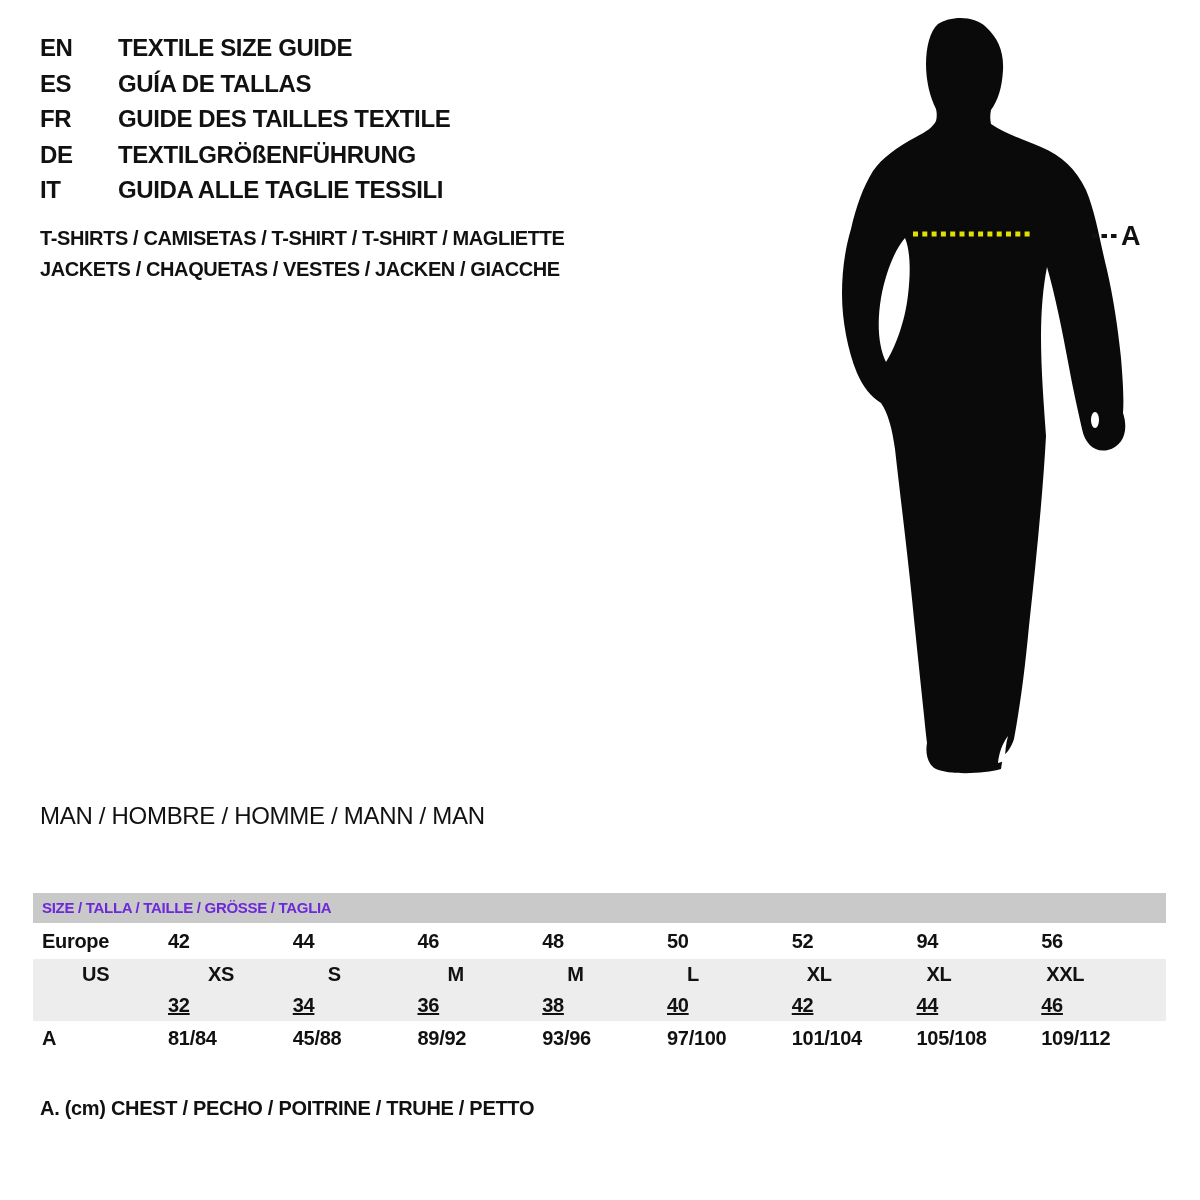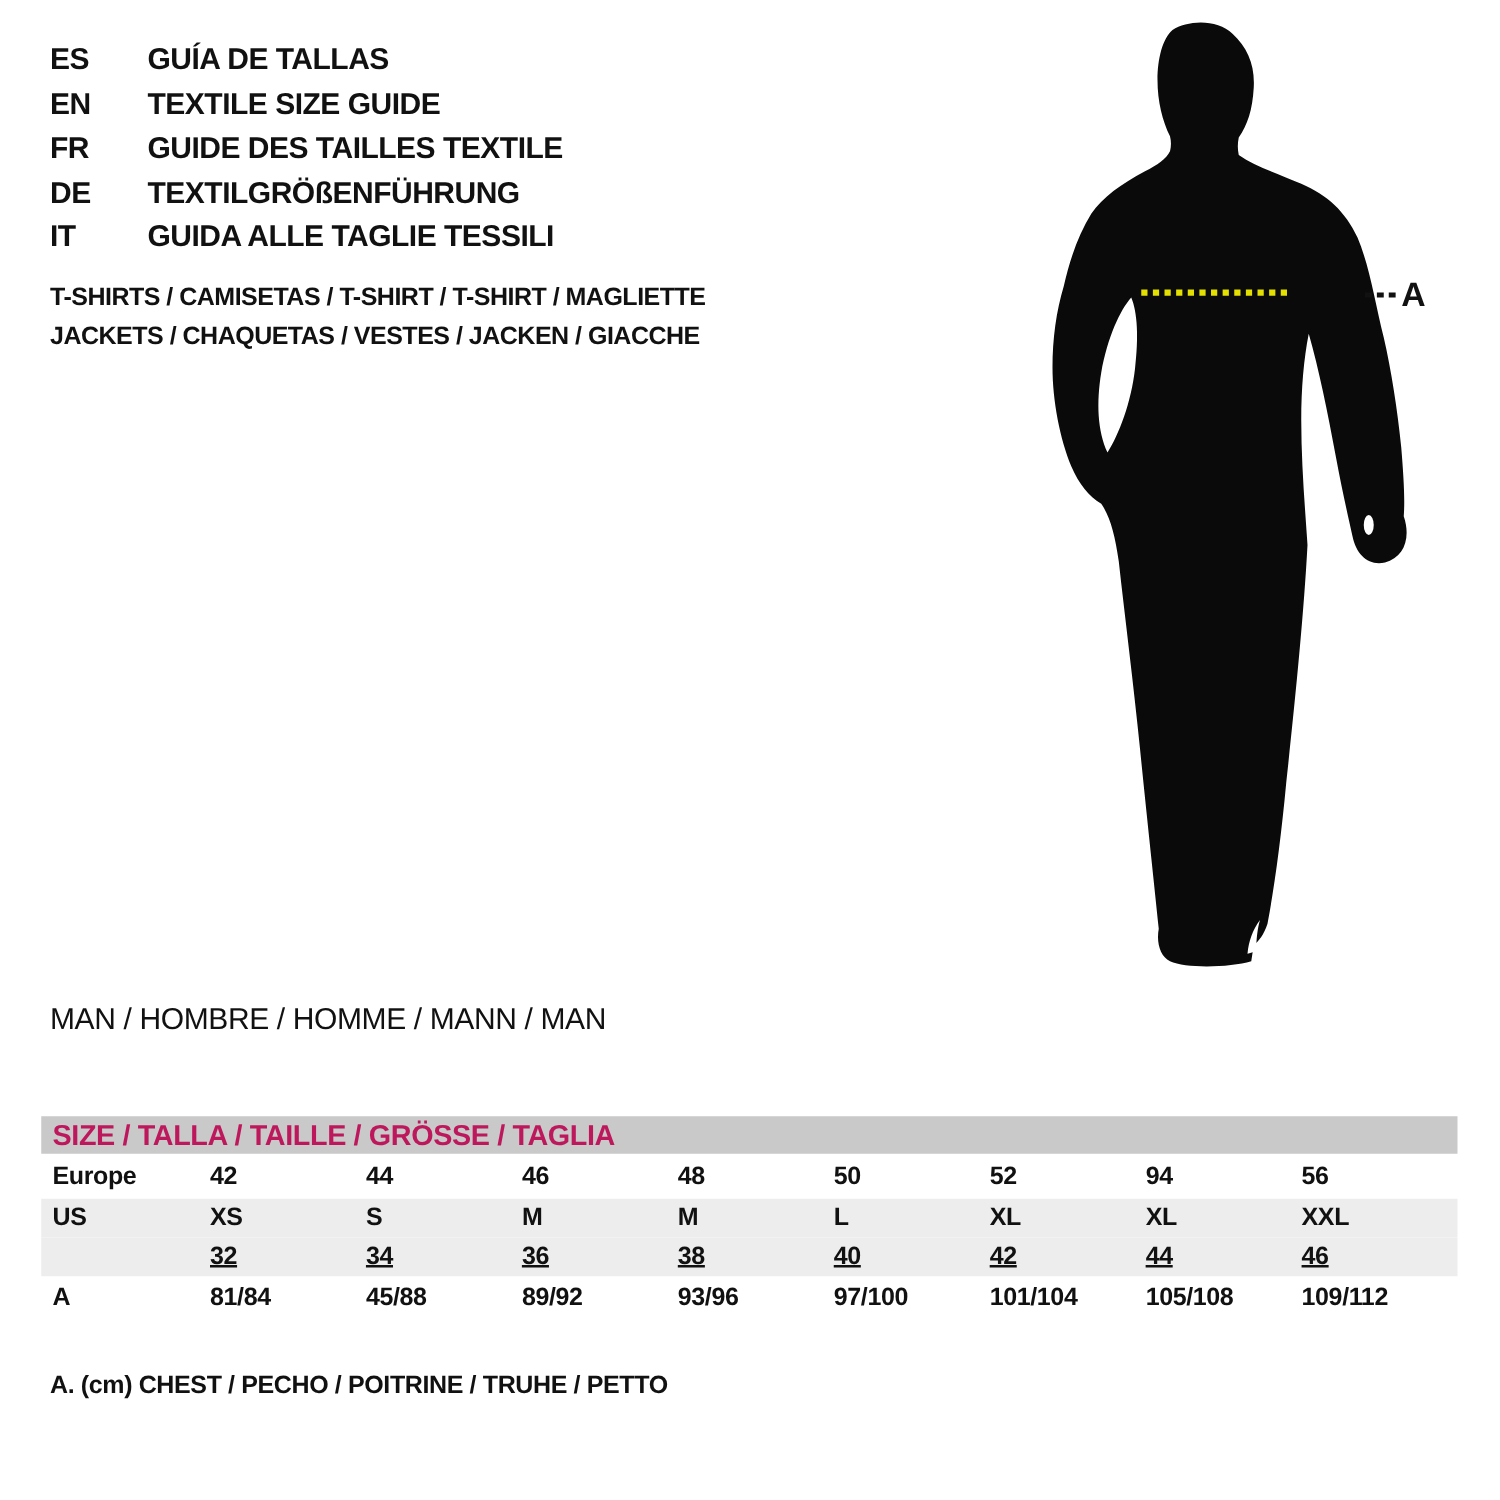--- a/index.html
+++ b/index.html
@@ -23,46 +23,46 @@
 
   
   .figure-svg { position: absolute; left: 830px; top: 10px; }
   .measure-a-label { position: absolute; left: 1121px; top: 221px; font-size: 27px; font-weight: bold; letter-spacing: 0; }
 
   
   .section-title { position: absolute; left: 40px; top: 802px; font-size: 24px; font-weight: normal; letter-spacing: -0.3px; }
 
   
   .size-table { position: absolute; left: 33px; top: 893px; width: 1133px; font-weight: bold; letter-spacing: -0.3px; }
-  .st-header { height: 30px; line-height: 30px; background: #c9c9c9; font-size: 23px; padding-left: 9px; color: #be185d; }
+  .st-header { height: 30px; line-height: 30px; background: #c9c9c9; font-size: 15px; padding-left: 9px; color: #6d28d9; }
   .st-row { display: flex; font-size: 20px; }
   .st-row.row-europe { height: 36px; line-height: 36px; }
-  .st-row.row-us { height: 31px; line-height: 31px; }
+  .st-row.row-us { height: 31px; line-height: 31px; padding-left: 40px; }
   .st-row.row-num { height: 31px; line-height: 31px; text-decoration: underline; }
   .st-row.row-a { height: 34px; line-height: 34px; }
   .st-row.shaded { background: #ededed; }
   .st-label { width: 135px; padding-left: 9px; box-sizing: border-box; }
   .st-cell { flex: 1; text-align: left; }
 
   
   .footnote { position: absolute; left: 40px; top: 1097px; font-size: 20px; font-weight: bold; letter-spacing: -0.3px; }
 </style>
 </head>
 <body>
 
 <div class="canvas">
 
   <div class="lang-block">
     <div class="lang-row">
+      <span class="lang-code">EN</span>
+      <span class="lang-label">TEXTILE SIZE GUIDE</span>
+    </div>
+    <div class="lang-row">
       <span class="lang-code">ES</span>
       <span class="lang-label">GUÍA DE TALLAS</span>
-    </div>
-    <div class="lang-row">
-      <span class="lang-code">EN</span>
-      <span class="lang-label">TEXTILE SIZE GUIDE</span>
     </div>
     <div class="lang-row">
       <span class="lang-code">FR</span>
       <span class="lang-label">GUIDE DES TAILLES TEXTILE</span>
     </div>
     <div class="lang-row">
       <span class="lang-code">DE</span>
       <span class="lang-label">TEXTILGRÖßENFÜHRUNG</span>
     </div>
     <div class="lang-row">

